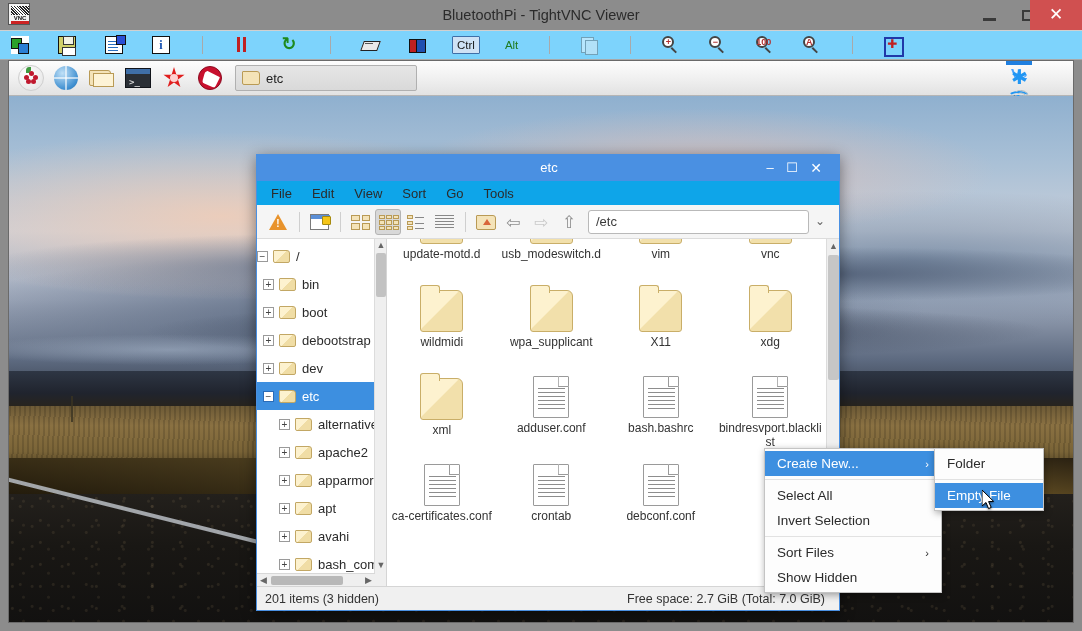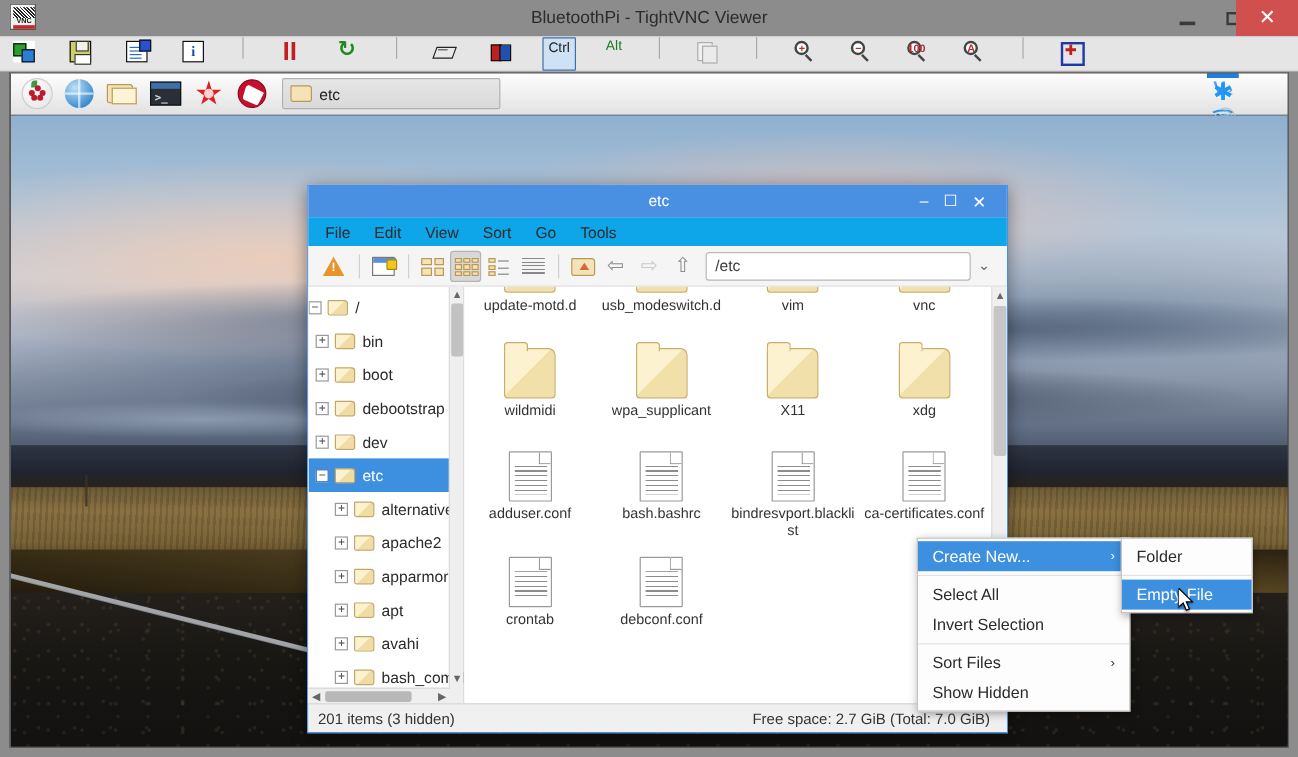--- a/index.html
+++ b/index.html
@@ -34,22 +34,22 @@
   #vnc-max{ left:1010px; }
   #vnc-close{ left:1030px; width:52px; background:#d05050; }
   #vnc-min i{ position:absolute; left:11px; top:18px; width:13px; height:3px; background:#3a3a3a; display:block;}
   #vnc-max i{ position:absolute; left:12px; top:10px; width:13px; height:11px; border:2px solid #3a3a3a; display:block;}
   #vnc-close i{ position:absolute; left:0; top:0; width:52px; height:30px; color:#fff; font-size:17px;
     text-align:center; line-height:30px; font-style:normal; display:block;}
 
   
   #vnc-toolbar{
     position:absolute; left:0; top:30px; width:1082px; height:30px;
-    background:#e5e5e5; border-top:1px solid #d0d0d0; border-bottom:1px solid #a8a8a8;
-    display:flex; padding-left:8px;gap:21px;
+    background:#7dd3fc; border-top:1px solid #d0d0d0; border-bottom:1px solid #a8a8a8;
+    display:flex; align-items:center; padding-left:8px;gap:21px;
   }
   .tb-btn{ width:24px; height:24px; margin-right:2px; position:relative; display:inline-block; }
   .tb-sep{ width:1px; height:18px; background:#a9a9a9; margin:0 6px; }
   .tb-txt{ font-size:11.5px; padding:2px 4px; }
   .tb-ctrl{ border:1px solid #3f6fa8; background:#cfe2f5; color:#1a1a1a; border-radius:1px; }
   .tb-alt{ color:#1f7a1f; }
 
   
   .ic{ position:absolute; left:3px; top:3px; width:18px; height:18px; }
   .ic-conn{background:
@@ -678,20 +678,24 @@
               </div>
               <div class="fitem">
                 <div class="ficon folder"></div>
                 <div class="flabel">X11</div>
               </div>
               <div class="fitem">
                 <div class="ficon folder"></div>
                 <div class="flabel">xdg</div>
               </div>
               <div class="fitem">
+                <div class="ficon folder"></div>
+                <div class="flabel">xml</div>
+              </div>
+              <div class="fitem">
                 <div class="ficon file"></div>
                 <div class="flabel">adduser.conf</div>
               </div>
               <div class="fitem">
                 <div class="ficon file"></div>
                 <div class="flabel">bash.bashrc</div>
               </div>
               <div class="fitem">
                 <div class="ficon file"></div>
                 <div class="flabel">bindresvport.blacklist</div>

